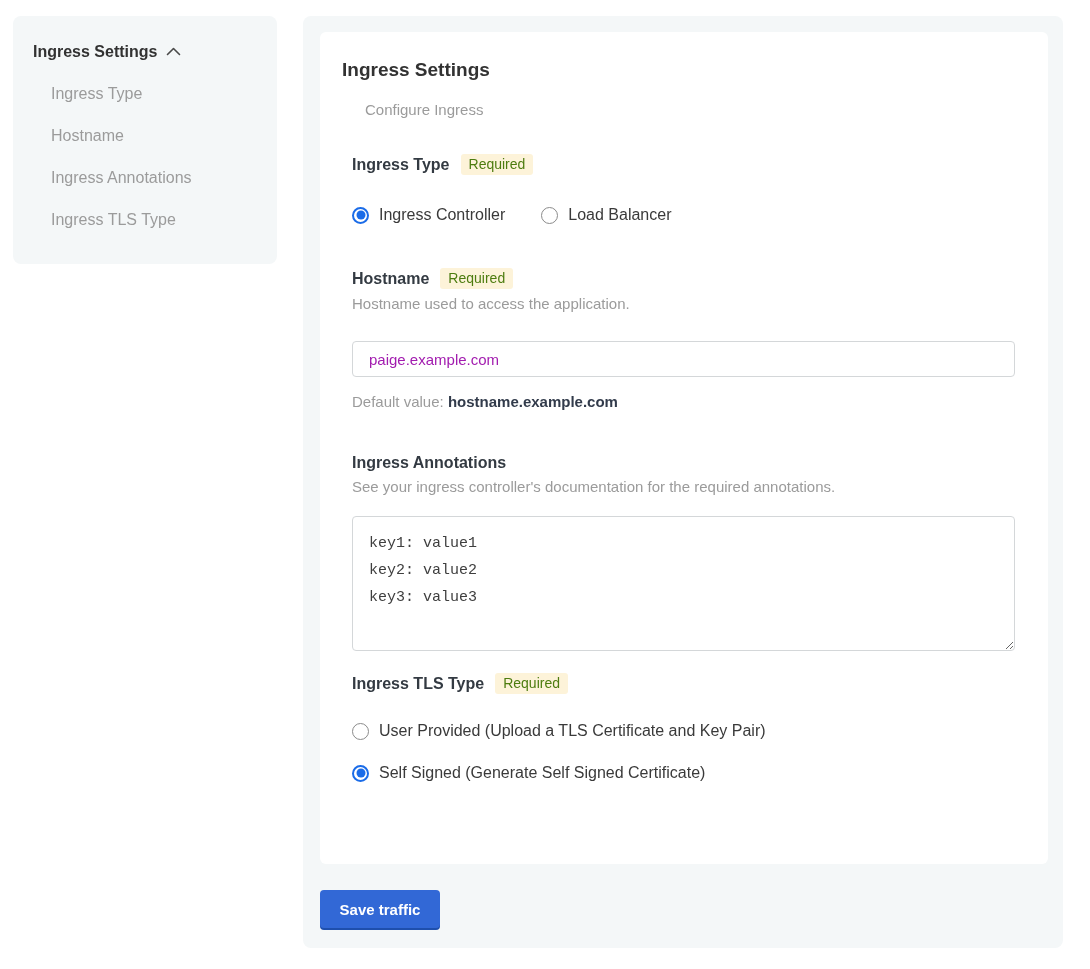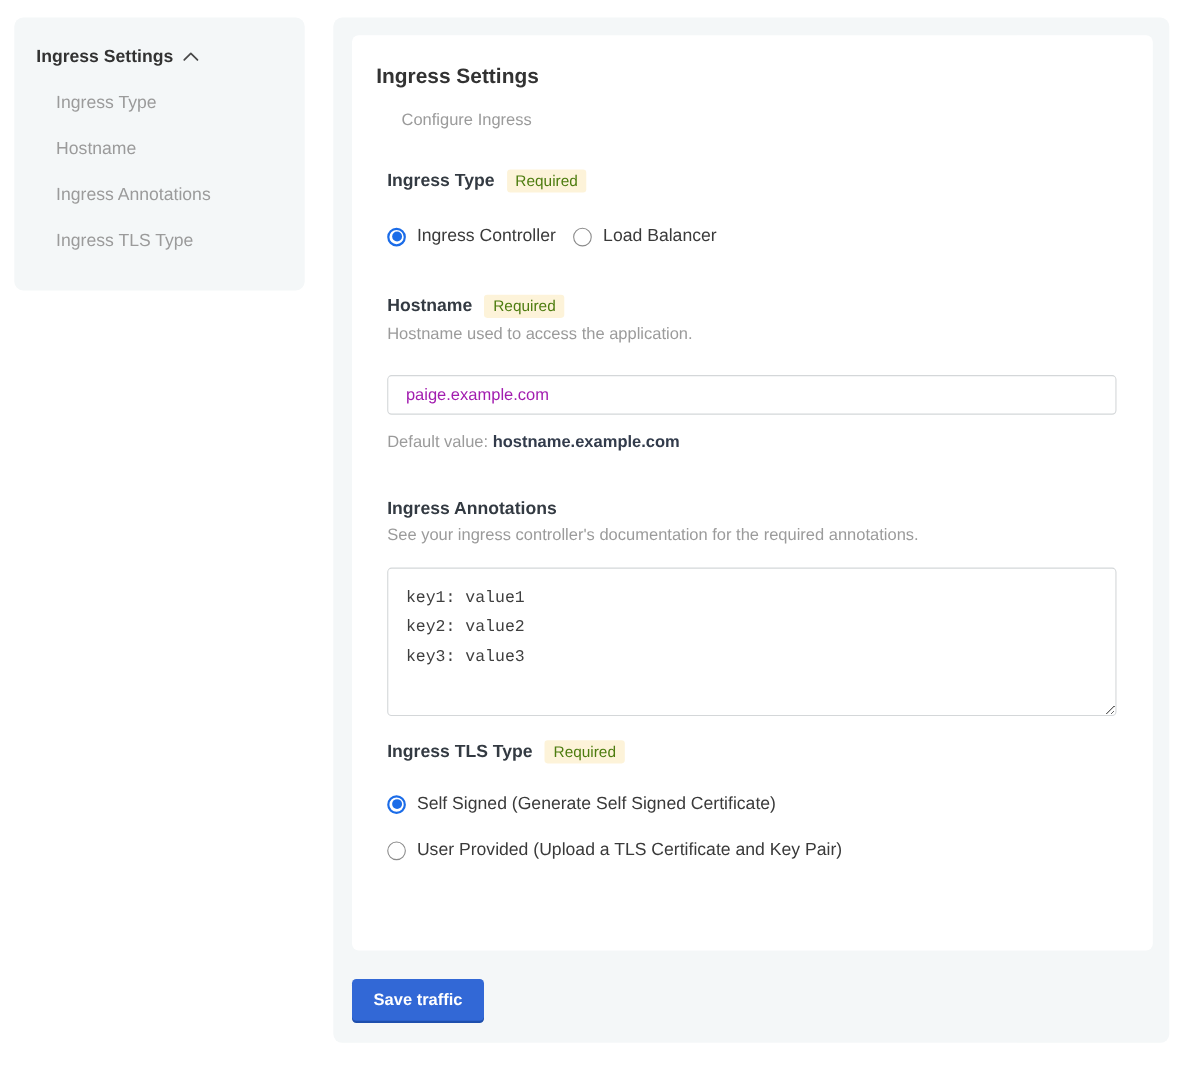--- a/index.html
+++ b/index.html
@@ -43,21 +43,21 @@
     padding:3px 8px; border-radius:3px; line-height:15px;
   }
   .section-help { margin-top:7px; font-size:15px; color:#9b9b9b; line-height:16px; }
 
   .sec-ingress-type { margin-top:36px; }
   .sec-hostname     { margin-top:44px; }
   .sec-annotations  { margin-top:44px; }
   .sec-tls          { margin-top:22px; }
 
   
-  .radio-row-h { margin-top:31px; display:flex; gap:16px; }
+  .radio-row-h { margin-top:31px; display:flex; gap:36px; }
   .radio-option { display:flex; align-items:center; cursor:pointer; }
   .radio-circle {
     width:17px; height:17px; border-radius:50%;
     border:1.5px solid #8b8b8b; background:#fff; position:relative; flex:none;
   }
   .radio-option.checked .radio-circle { border:2px solid #1b6ce8; }
   .radio-option.checked .radio-circle::after {
     content:""; position:absolute; left:50%; top:50%; width:9px; height:9px;
     transform:translate(-50%,-50%); border-radius:50%; background:#1b6ce8;
   }
@@ -158,27 +158,27 @@
 key2: value2
 key3: value3</textarea>
       </div>
 
       <div class="sec-tls">
         <div class="section-title-row">
           <span class="section-title">Ingress TLS Type</span>
           <span class="required-badge">Required</span>
         </div>
         <div class="tls-options">
+          <div class="radio-option">
+            <span class="radio-circle"></span>
+            <span class="radio-label">User Provided (Upload a TLS Certificate and Key Pair)</span>
+          </div>
           <div class="radio-option checked">
             <span class="radio-circle"></span>
             <span class="radio-label">Self Signed (Generate Self Signed Certificate)</span>
-          </div>
-          <div class="radio-option">
-            <span class="radio-circle"></span>
-            <span class="radio-label">User Provided (Upload a TLS Certificate and Key Pair)</span>
           </div>
         </div>
       </div>
 
     </div>
   </section>
 
   <button class="save-button">Save traffic</button>
 </div>
 

